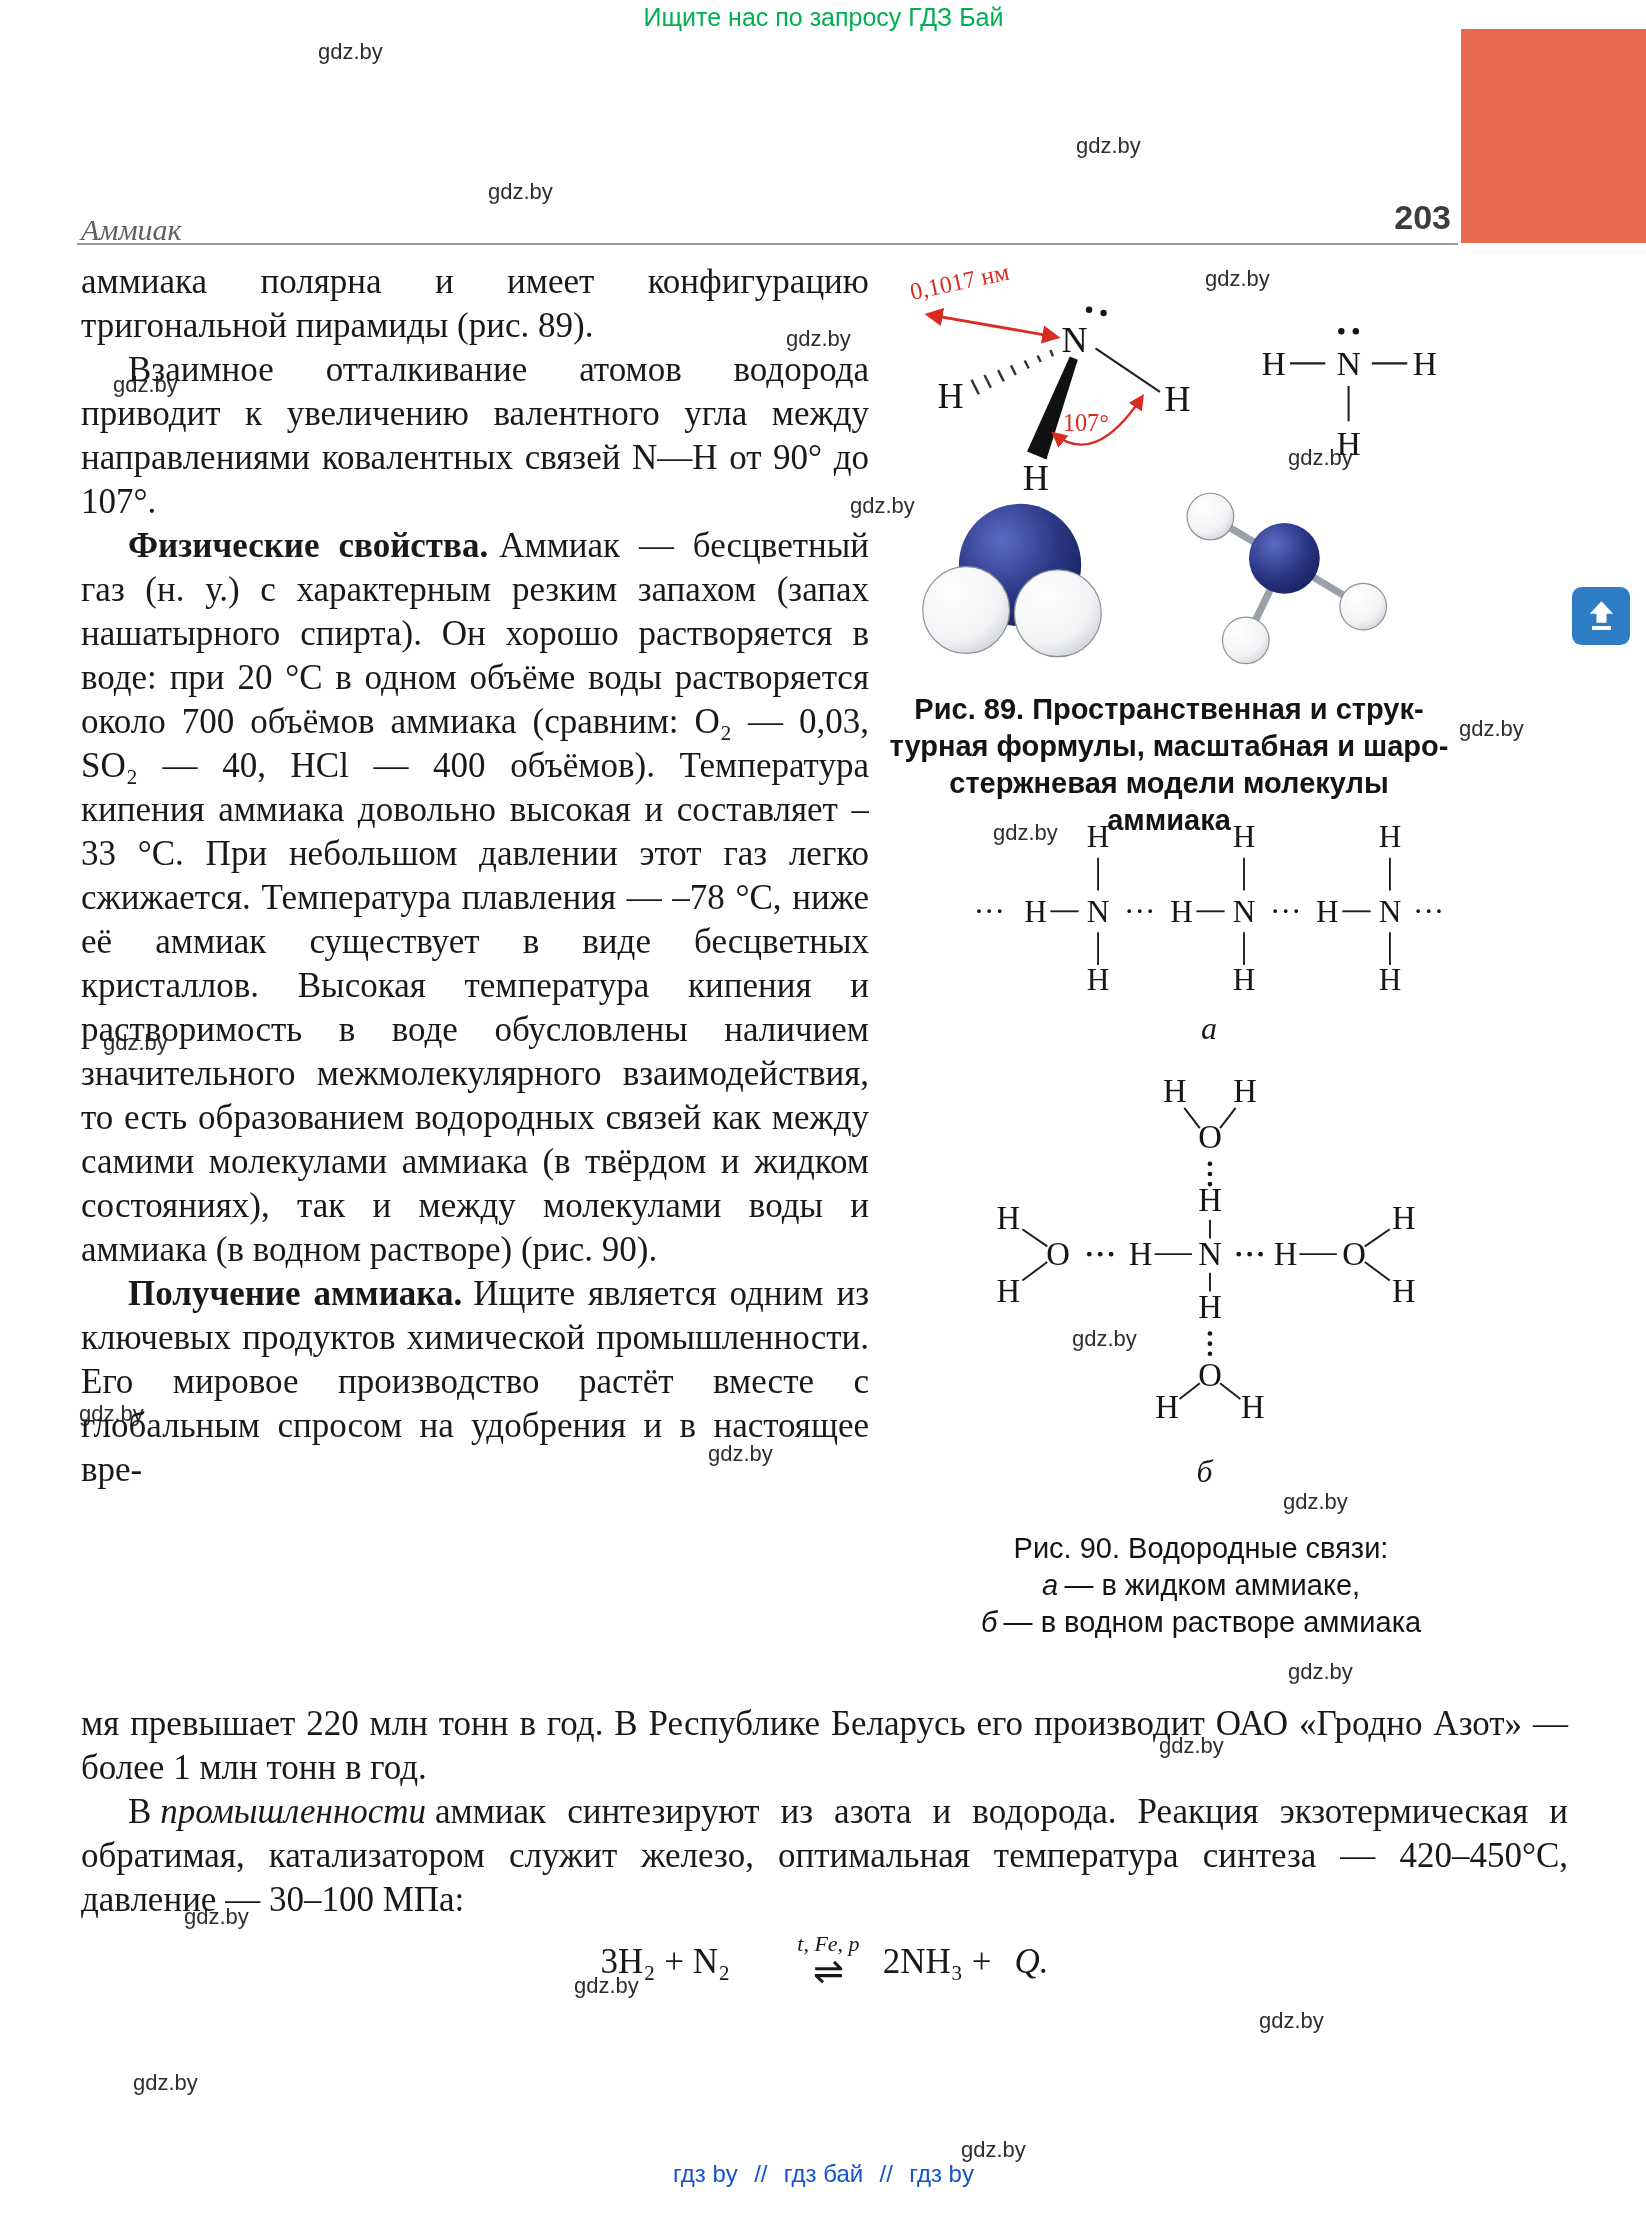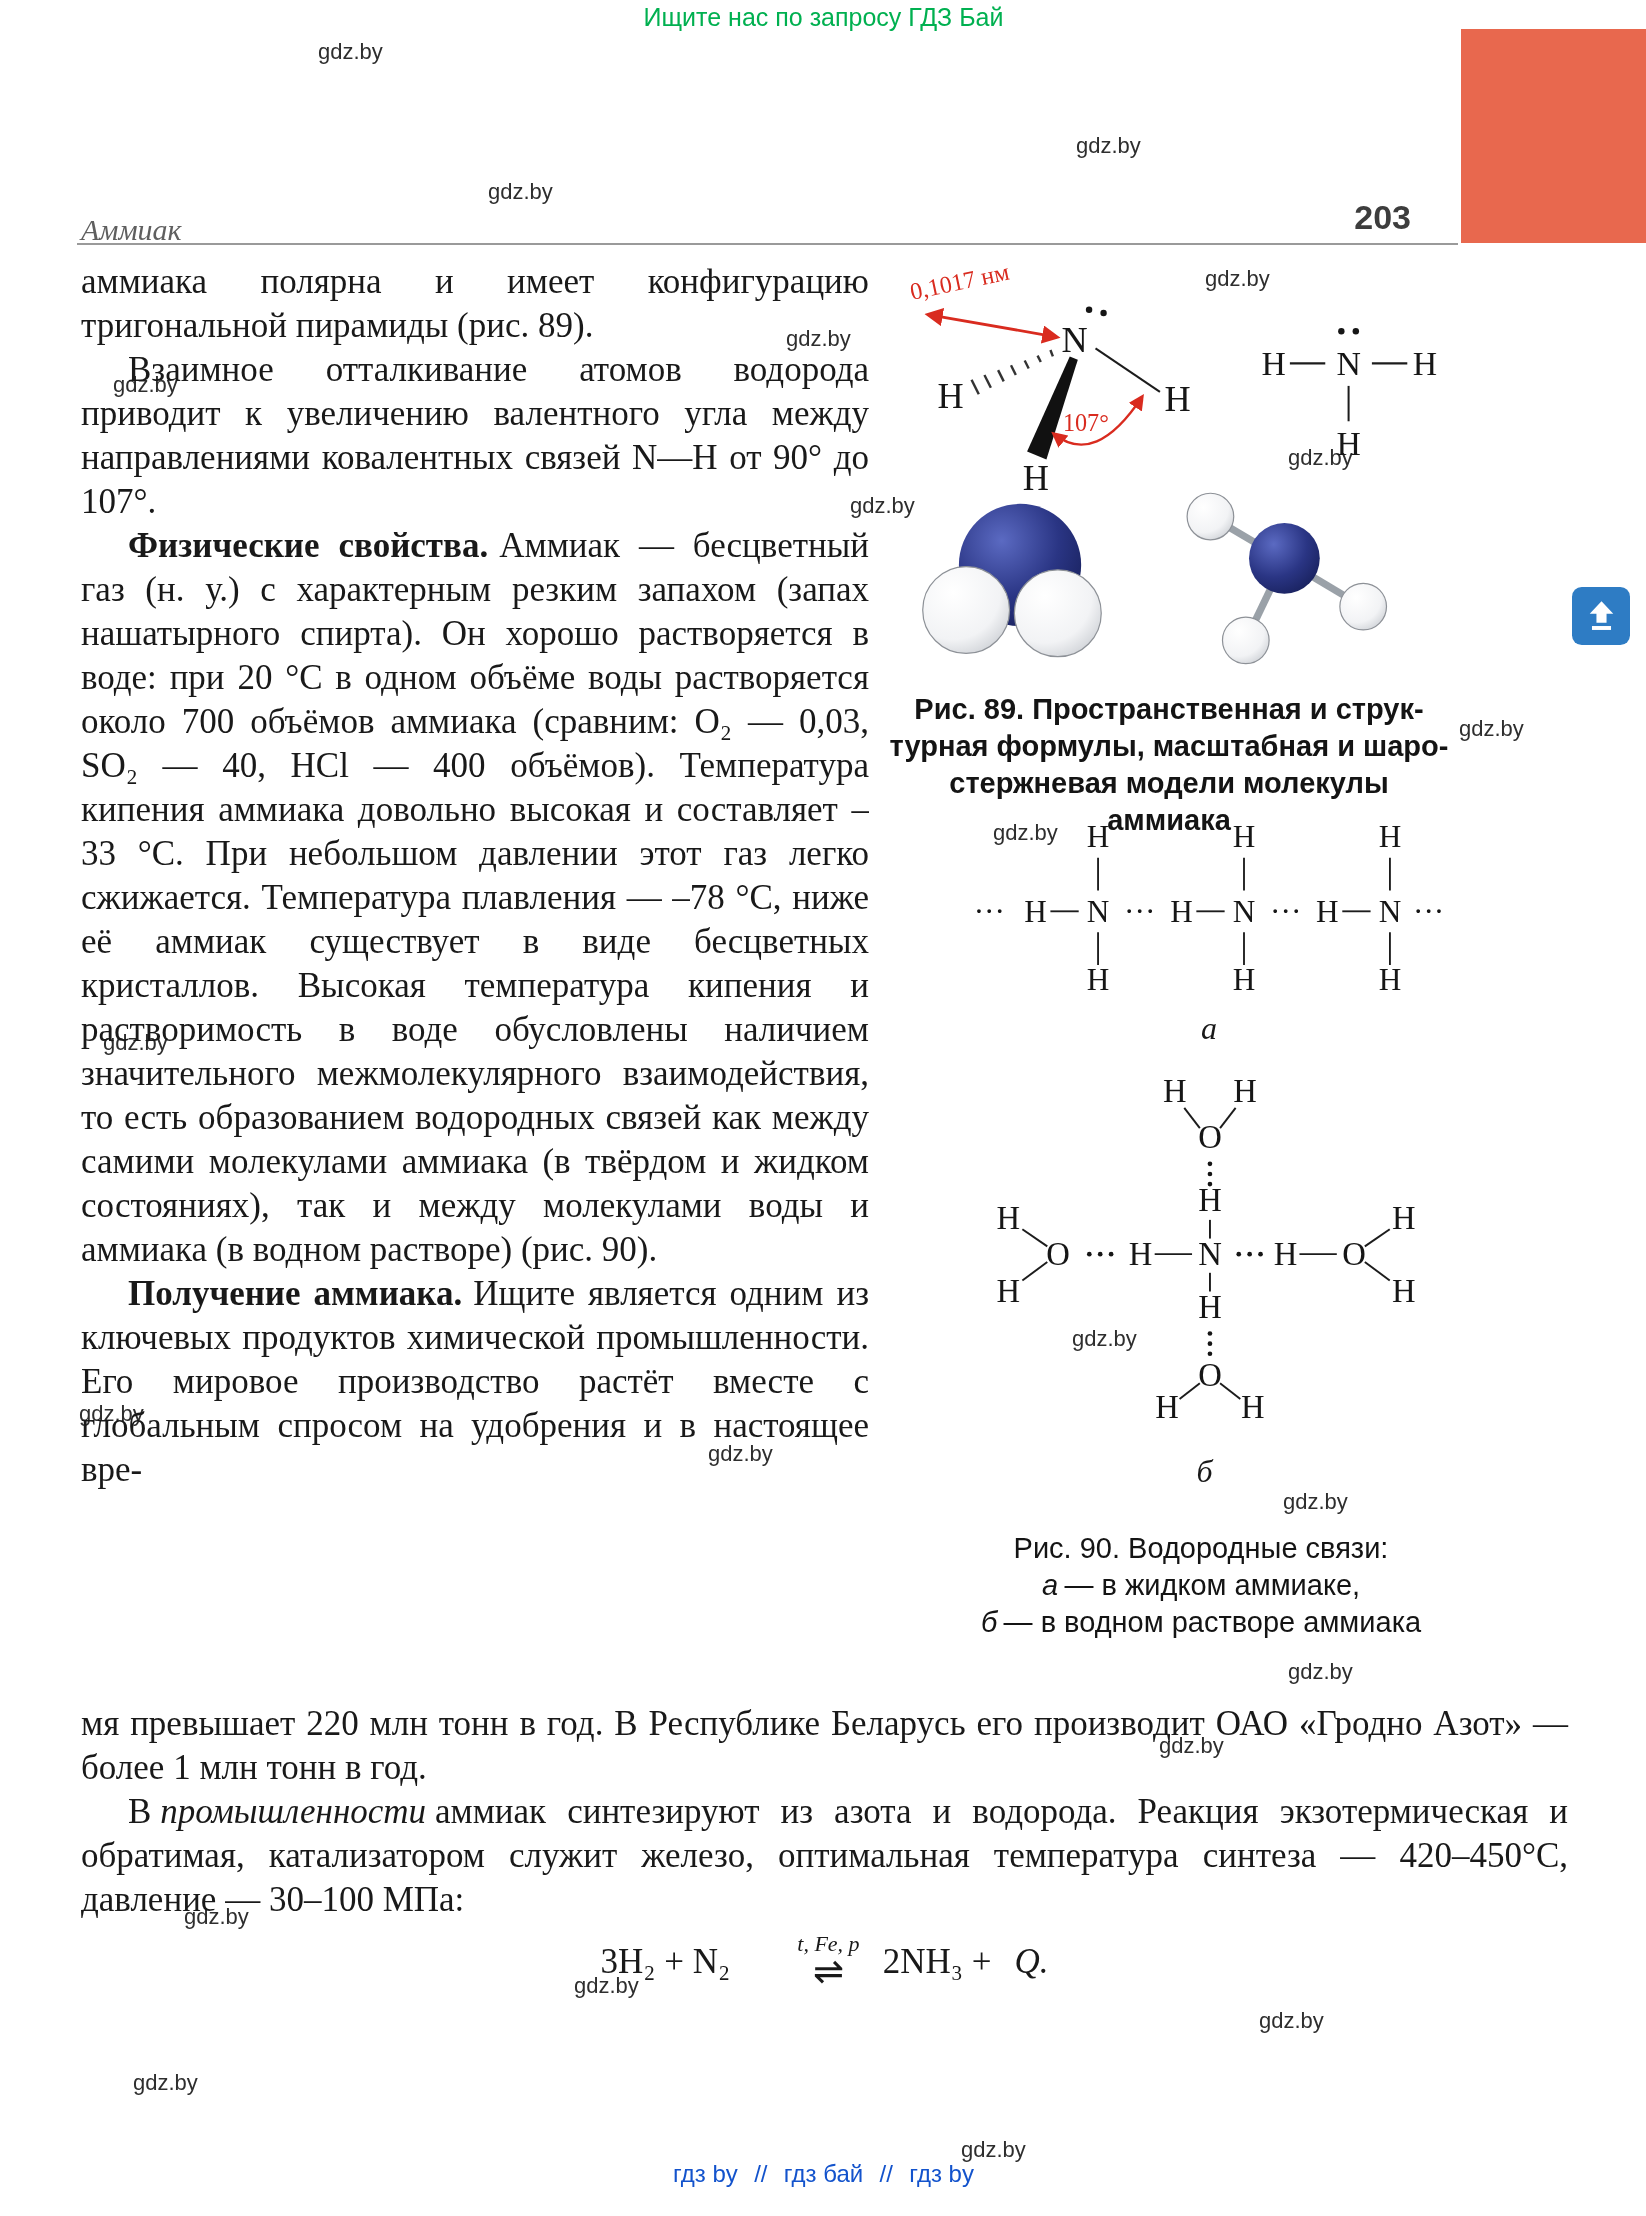--- a/index.html
+++ b/index.html
@@ -14,21 +14,21 @@
 
   .top-banner{position:absolute;left:0;top:3.2px;width:100%;text-align:center;
     font-family:"Liberation Sans","DejaVu Sans",sans-serif;font-size:25px;color:var(--green);}
 
   .orange-corner{position:absolute;left:1461px;top:29px;width:185px;height:214px;background:var(--accent_orange);}
 
   .wm{position:absolute;font-family:"Liberation Sans","DejaVu Sans",sans-serif;
       font-size:22px;color:var(--watermark);white-space:nowrap;}
 
   .running-title{position:absolute;left:81px;top:201px;font-style:italic;font-size:30px;color:#5f5f5f;margin-top:12px;}
-  .page-number{position:absolute;left:1274px;top:198px;width:137px;text-align:right;
+  .page-number{position:absolute;left:1314px;top:198px;width:137px;text-align:right;
     font-family:"Liberation Sans","DejaVu Sans",sans-serif;font-weight:bold;font-size:34px;color:#3d3d3d;}
   .header-rule{position:absolute;left:77px;top:243px;width:1381px;height:1.6px;background:#9a9a9a;}
 
   .col-left{position:absolute;left:81px;top:260px;width:788px;height:1443px;overflow:hidden;}
   .col-left p, .fullwidth p{margin:0;font-size:35px;line-height:44px;text-align:justify;text-indent:47px;}
   p.noindent{text-indent:0 !important;}
   .lead{font-weight:bold;margin-right:11px;}
   .fullwidth{position:absolute;left:81px;top:1702px;width:1487px;}
   .p5-italic{font-style:italic;margin:0 8.9px;}
 

